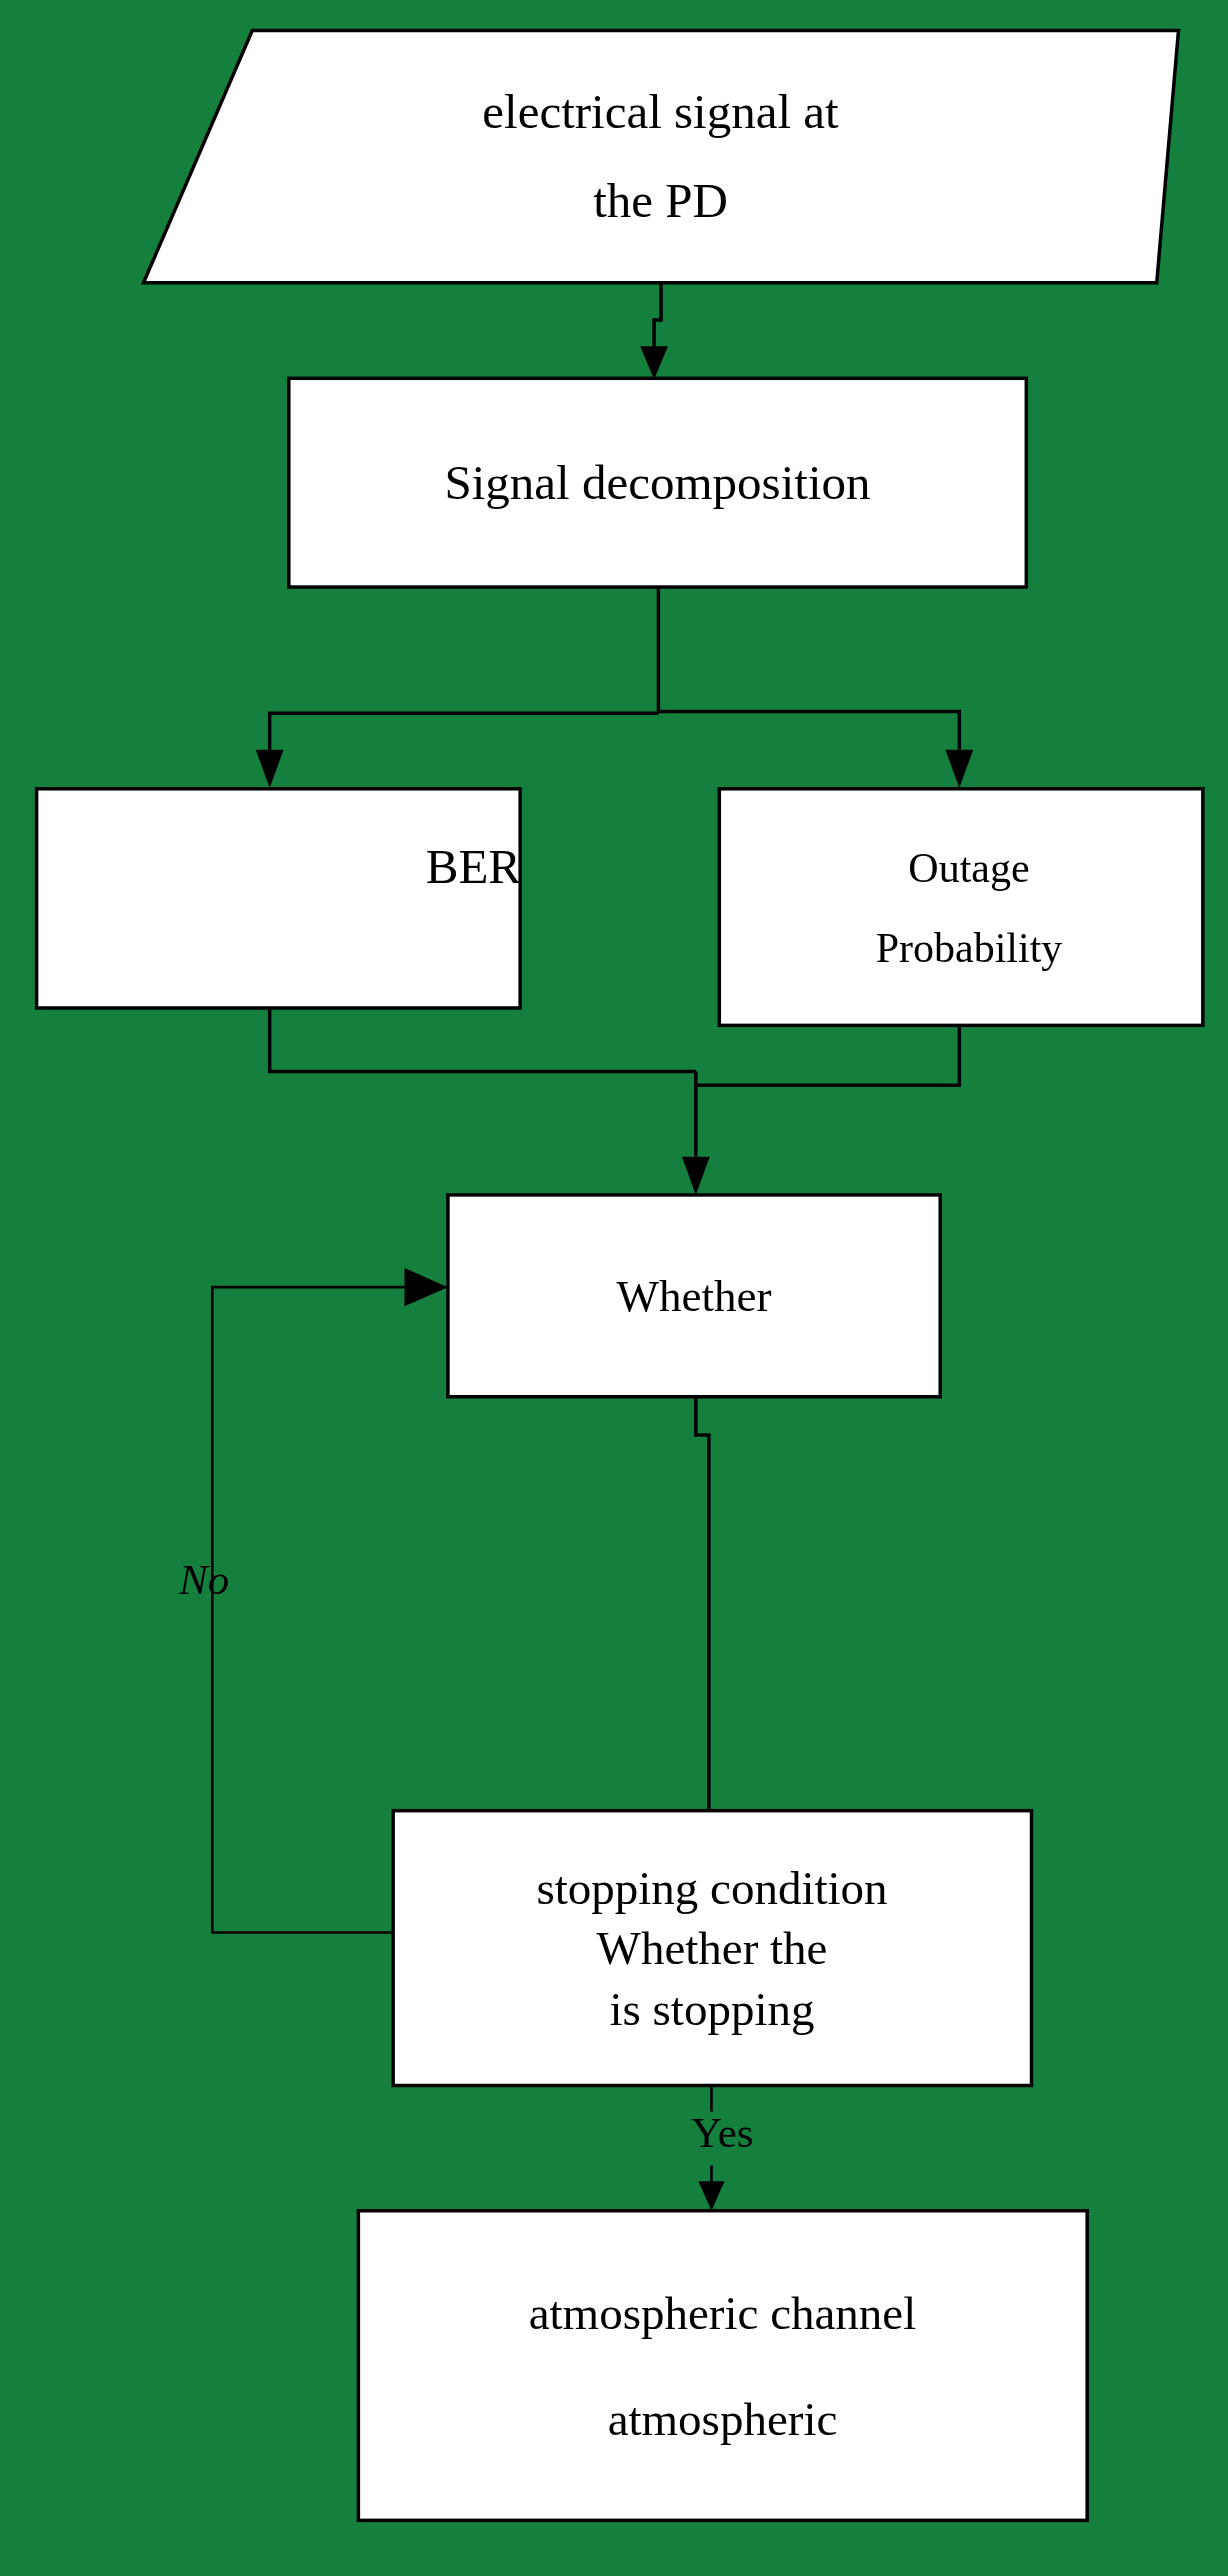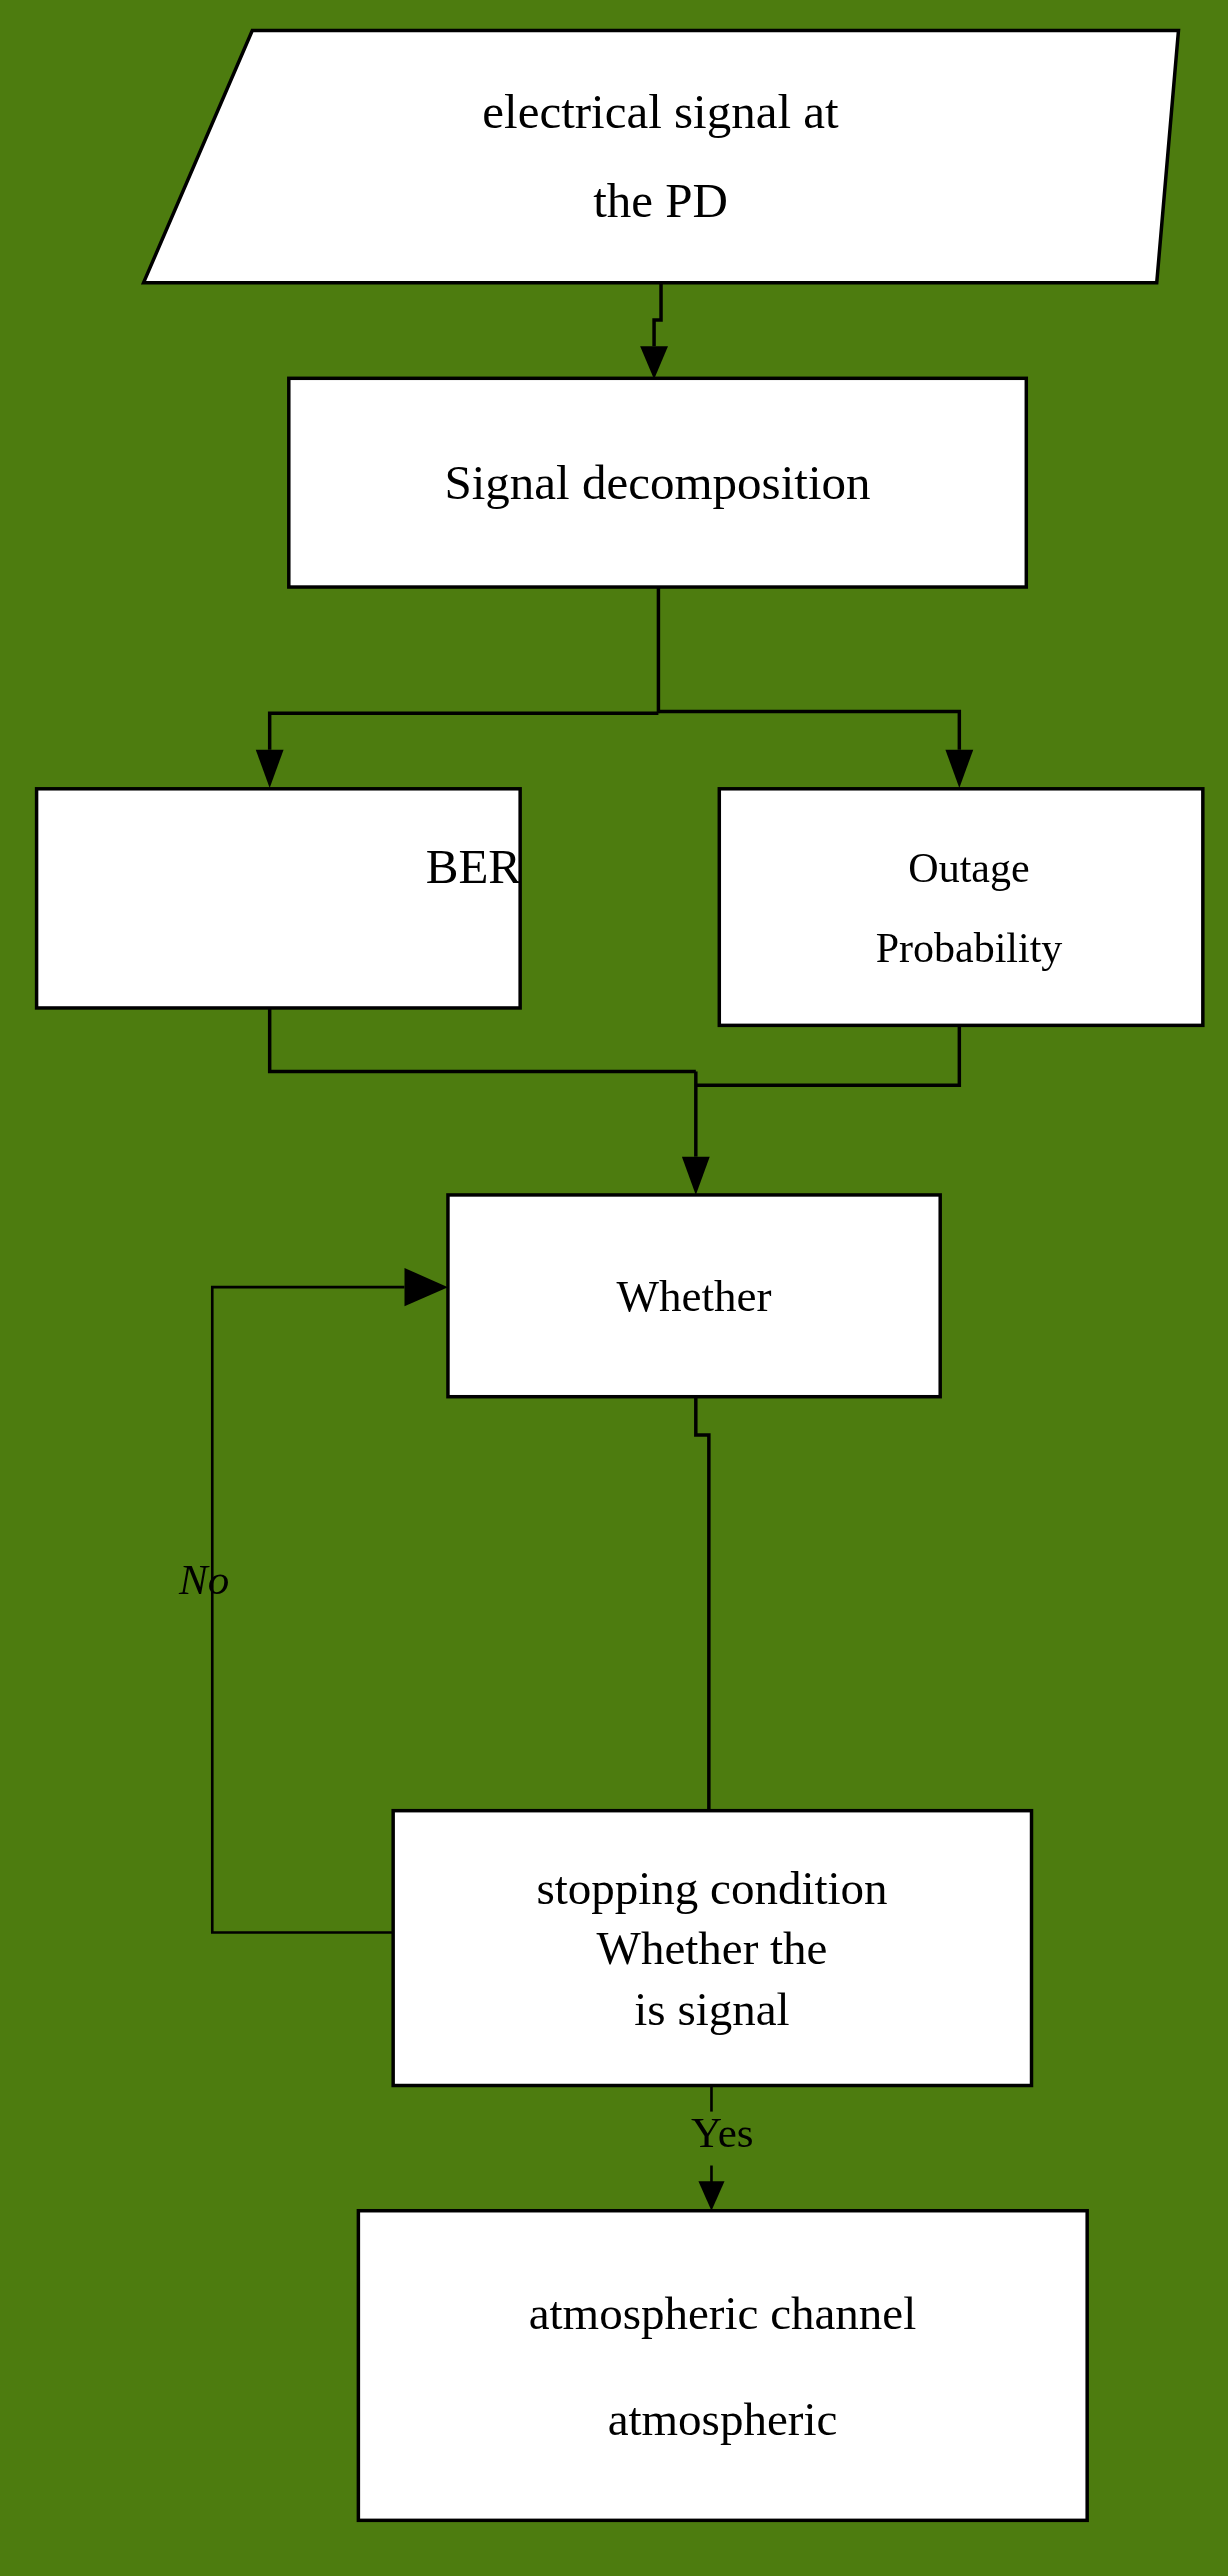--- a/index.html
+++ b/index.html
@@ -9,21 +9,21 @@
     background: #ffffff;
   }
   body {
     font-family: "Liberation Serif", "DejaVu Serif", serif;
     color: #000000;
   }
   #canvas {
     position: relative;
     width: 1229px;
     height: 2576px;
-    background: #4d7c0f;
+    background: #15803d;
     overflow: hidden;
   }
   #flow-svg {
     position: absolute;
     left: 0;
     top: 0;
     width: 1229px;
     height: 2576px;
   }
   .node-text {
@@ -125,21 +125,21 @@
     <span>Probability</span>
   </div>
 
   <div class="node-text" style="left:448px; top:1195px; width:492px; height:202px; font-size:45px;">
     <span>Whether</span>
   </div>
 
   <div class="node-text" style="left:393px; top:1811px; width:638px; height:275px; font-size:47px; line-height:1.28;">
     <span>stopping condition</span>
     <span>Whether the</span>
-    <span>is signal</span>
+    <span>is stopping</span>
   </div>
 
   <div class="node-text" style="left:358px; top:2211px; width:729px; height:310px; font-size:47px;">
     <span>atmospheric channel</span>
     <span style="height:59px;"></span>
     <span>atmospheric</span>
   </div>
 
   <div class="edge-label" style="left:179px; top:1555px; font-size:43px;font-style:italic;">No</div>
 

